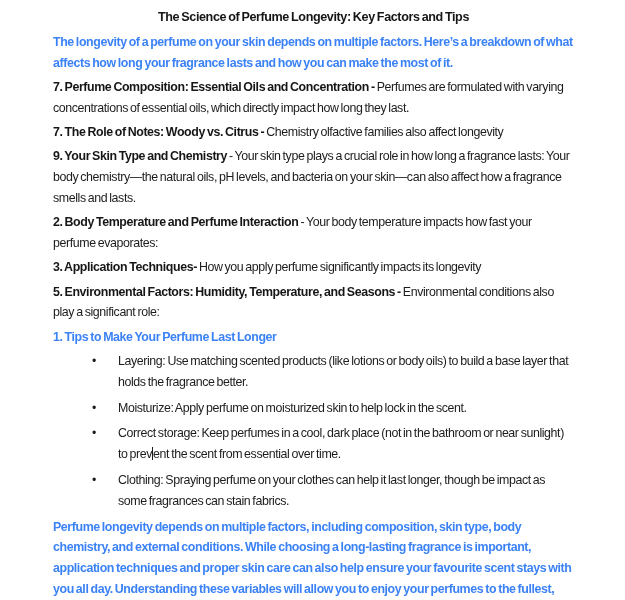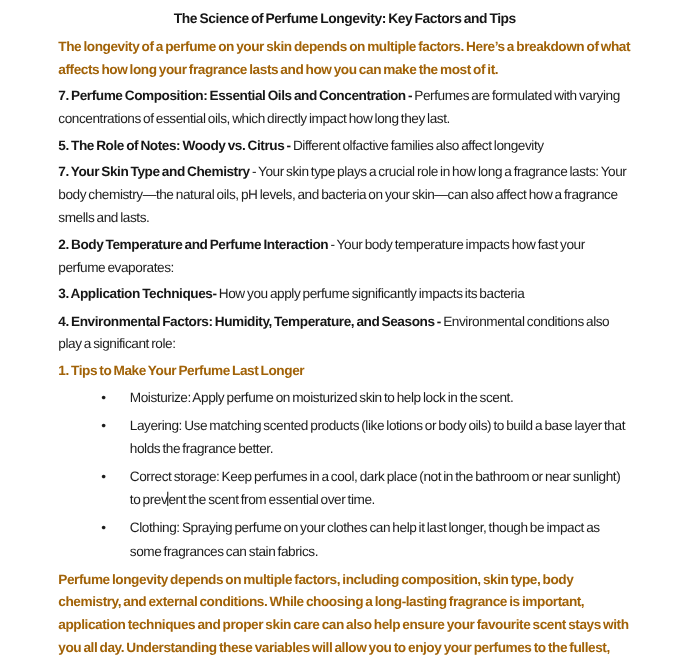--- a/index.html
+++ b/index.html
@@ -25,21 +25,21 @@
     padding: 7px 51px 0 53px;
   }
   .doc-title {
     font-size: 12.6px;
     font-weight: 700;
     text-align: center;
     margin: 0 0 4px 0;
     color: #161616;
   }
   p { margin: 0 0 3.5px 0; }
-  .bold { font-weight: 700; color: #a16207; }
+  .bold { font-weight: 700; color: #3b82f6; }
   strong { font-weight: 700; color: #161616; }
   ul.tips {
     list-style: none;
     margin: 0 0 3.5px 0;
     padding: 0;
   }
   ul.tips li {
     position: relative;
     padding-left: 65px;
     margin-bottom: 5px;
@@ -63,34 +63,34 @@
 <body>
 
 <div class="page">
 
   <h1 class="doc-title">The Science of Perfume Longevity: Key Factors and Tips</h1>
 
   <p class="bold">The longevity of a perfume on your skin depends on multiple factors. Here’s a breakdown of what affects how long your fragrance lasts and how you can make the most of it.</p>
 
   <p><strong>7. Perfume Composition: Essential Oils and Concentration -</strong> <span>Perfumes are formulated with varying concentrations of essential oils, which directly impact how long they last.</span></p>
 
-  <p><strong>5. The Role of Notes: Woody vs. Citrus -</strong> <span>Different olfactive families also affect longevity</span></p>
+  <p><strong>7. The Role of Notes: Woody vs. Citrus -</strong> <span>Chemistry olfactive families also affect longevity</span></p>
 
-  <p><strong>7. Your Skin Type and Chemistry</strong> <span>- Your skin type plays a crucial role in how long a fragrance lasts: Your body chemistry—the natural oils, pH levels, and bacteria on your skin—can also affect how a fragrance smells and lasts.</span></p>
+  <p><strong>9. Your Skin Type and Chemistry</strong> <span>- Your skin type plays a crucial role in how long a fragrance lasts: Your body chemistry—the natural oils, pH levels, and bacteria on your skin—can also affect how a fragrance smells and lasts.</span></p>
 
   <p><strong>2. Body Temperature and Perfume Interaction</strong> <span>- Your body temperature impacts how fast your perfume evaporates:</span></p>
 
-  <p><strong>3. Application Techniques-</strong> <span>How you apply perfume significantly impacts its bacteria</span></p>
+  <p><strong>3. Application Techniques-</strong> <span>How you apply perfume significantly impacts its longevity</span></p>
 
-  <p><strong>4. Environmental Factors: Humidity, Temperature, and Seasons -</strong> <span>Environmental conditions also play a significant role:</span></p>
+  <p><strong>5. Environmental Factors: Humidity, Temperature, and Seasons -</strong> <span>Environmental conditions also play a significant role:</span></p>
 
   <p class="bold">1. Tips to Make Your Perfume Last Longer</p>
 
   <ul class="tips">
+    <li><span>Layering: Use matching scented products (like lotions or body oils) to build a base layer that holds the fragrance better.</span></li>
     <li><span>Moisturize: Apply perfume on moisturized skin to help lock in the scent.</span></li>
-    <li><span>Layering: Use matching scented products (like lotions or body oils) to build a base layer that holds the fragrance better.</span></li>
     <li><span>Correct storage: Keep perfumes in a cool, dark place (not in the bathroom or near sunlight) to prev</span><span class="caret"></span><span>ent the scent from essential over time.</span></li>
     <li><span>Clothing: Spraying perfume on your clothes can help it last longer, though be impact as some fragrances can stain fabrics.</span></li>
   </ul>
 
   <p class="bold conclusion">Perfume longevity depends on multiple factors, including composition, skin type, body chemistry, and external conditions. While choosing a long-lasting fragrance is important, application techniques and proper skin care can also help ensure your favourite scent stays with you all day. Understanding these variables will allow you to enjoy your perfumes to the fullest, whether you prefer a fleeting floral or a lingering woody scent.</p>
 
 </div>
 
 </body></html>

